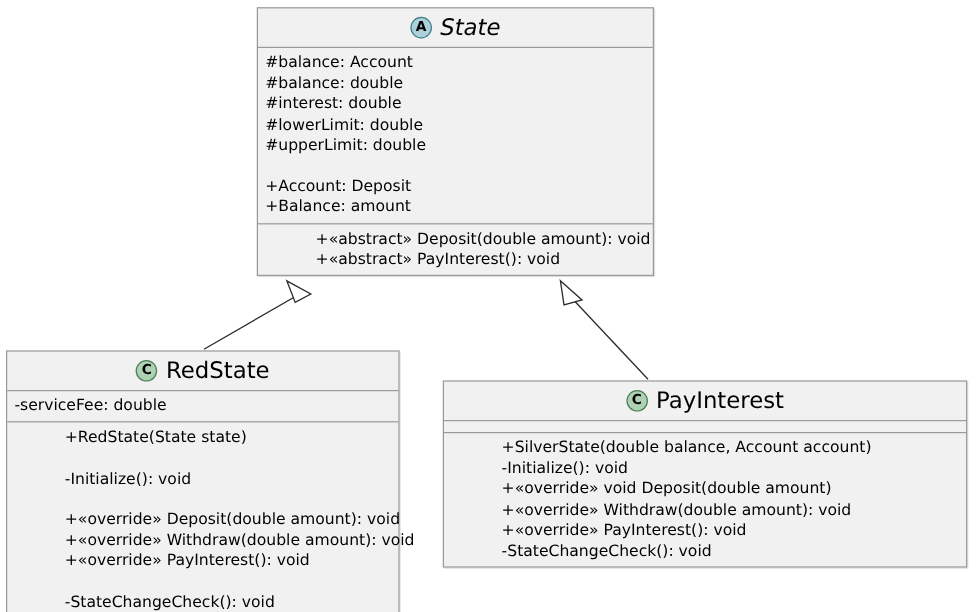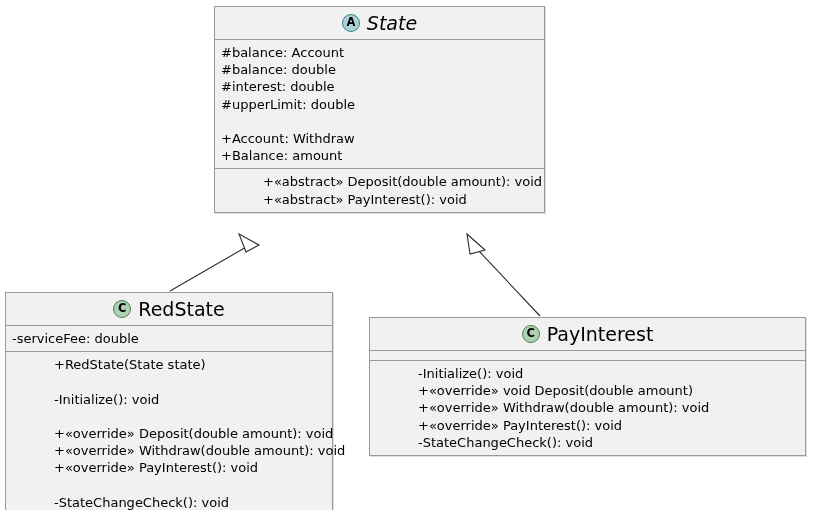--- a/index.html
+++ b/index.html
@@ -130,23 +130,24 @@
 
   <div class="uml-class" id="state-class">
     <div class="class-header">
       <span class="stereo-icon icon-abstract">A</span>
       <span class="class-title abstract">State</span>
     </div>
     <div class="compartment">
       <div class="member">#balance: Account</div>
       <div class="member">#balance: double</div>
       <div class="member">#interest: double</div>
+      <div class="member">#lowerLimit: double</div>
       <div class="member">#upperLimit: double</div>
       <div class="member spacer"></div>
-      <div class="member">+Account: Withdraw</div>
+      <div class="member">+Account: Deposit</div>
       <div class="member">+Balance: amount</div>
     </div>
     <div class="compartment">
       <div class="member">+«abstract» Deposit(double amount): void</div>
       <div class="member">+«abstract» PayInterest(): void</div>
     </div>
   </div>
 
   <div class="uml-class" id="redstate-class">
     <div class="class-header">
@@ -169,20 +170,21 @@
     </div>
   </div>
 
   <div class="uml-class" id="silverstate-class">
     <div class="class-header">
       <span class="stereo-icon icon-class">C</span>
       <span class="class-title">PayInterest</span>
     </div>
     <div class="compartment empty"></div>
     <div class="compartment">
+      <div class="member">+SilverState(double balance, Account account)</div>
       <div class="member">-Initialize(): void</div>
       <div class="member">+«override» void Deposit(double amount)</div>
       <div class="member">+«override» Withdraw(double amount): void</div>
       <div class="member">+«override» PayInterest(): void</div>
       <div class="member">-StateChangeCheck(): void</div>
     </div>
   </div>
 
 </div>
 

